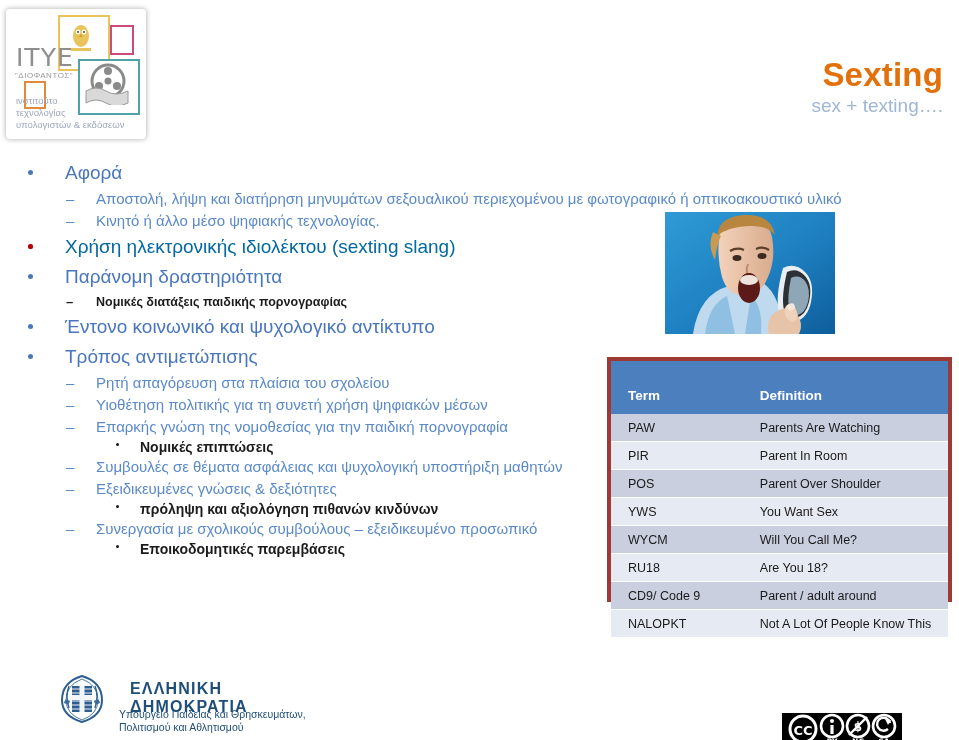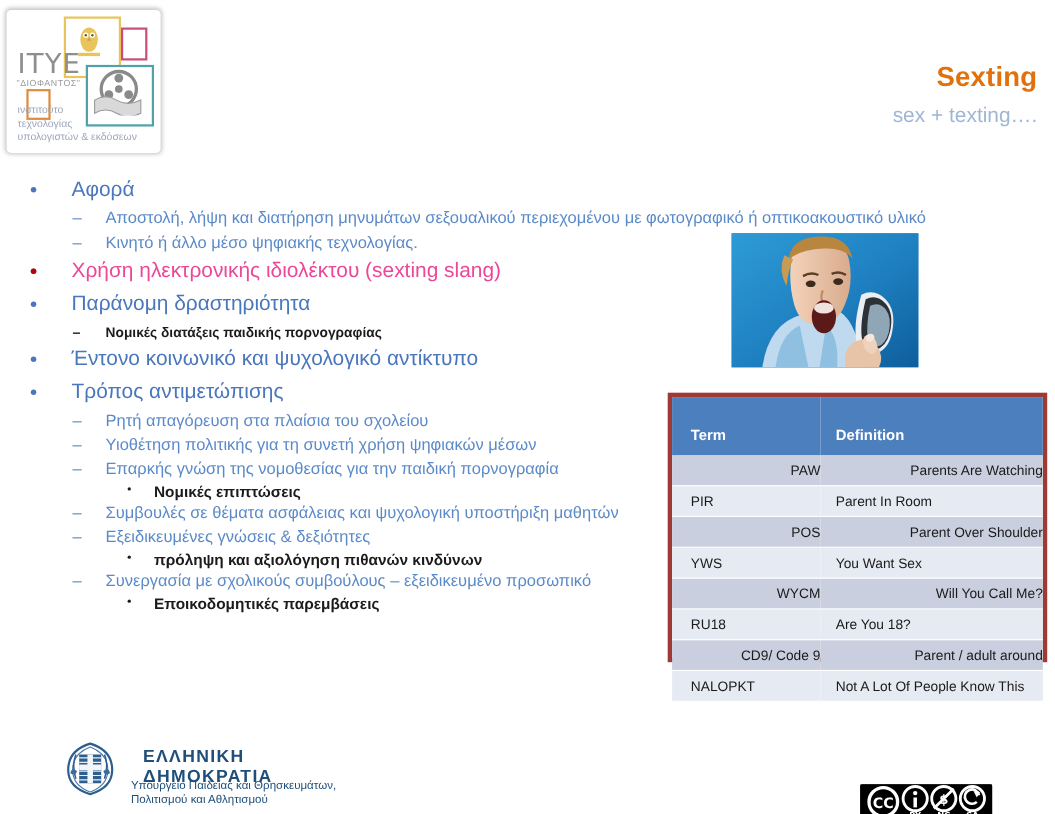--- a/index.html
+++ b/index.html
@@ -24,30 +24,30 @@
   #itye-logo .reel{position:absolute;left:78px;top:52px;width:46px;height:44px;}
   #itye-logo .ityetxt{
     position:absolute;left:10px;top:34px;font-size:25px;letter-spacing:1px;
     color:#8e8e8e;font-family:"DejaVu Sans",sans-serif;
   }
   #itye-logo .diof{position:absolute;left:9px;top:62px;font-size:8px;color:#9a9a9a;letter-spacing:.5px;}
   #itye-logo .sub{position:absolute;left:10px;top:86px;font-size:9.5px;color:#9fa6bb;line-height:12px;}
   
   #slide-title{
     position:absolute;right:16px;top:56px;text-align:left;
-    font-size:25px;font-weight:bold;color:#E2700B;letter-spacing:.2px;
+    font-size:33px;font-weight:bold;color:#E2700B;letter-spacing:.2px;
   }
   #slide-subtitle{
     position:absolute;right:16px;top:95px;text-align:right;
     font-size:19px;color:#9FB6D4;
   }
   
   #content-list{position:absolute;left:18px;top:158px;width:810px;}
   .l1{position:relative;padding-left:47px;font-size:19px;line-height:30px;color:#4A77BC;}
-  .l1.red{color:#ec4899;}
+  .l1.red{color:#0369a1;}
   .l1 .dot{
     position:absolute;left:10px;top:12px;width:5px;height:5px;border-radius:50%;
     background:#4A77BC;
   }
   .l1.red .dot{background:#C00000;}
   .l2{position:relative;padding-left:78px;font-size:15px;line-height:22px;color:#5B8AC9;}
   .l2 .dash{position:absolute;left:48px;top:0;font-size:15px;color:#5B8AC9;}
   .l2.justify{text-align:justify;text-align-last:left;padding-right:0;width:795px;}
   .l2.dark{color:#1b1b1b;font-size:12.5px;font-weight:bold;line-height:20px;}
   .l2.dark .dash{color:#1b1b1b;font-size:13px;}
@@ -67,21 +67,21 @@
   #slang-table th{
     background:#4C7FBE;color:#ffffff;font-size:13.5px;font-weight:bold;
     text-align:left;padding:22px 0 6px 17px;height:25px;
   }
   #slang-table th.c2{padding-left:14px;}
   #slang-table td{
     font-size:12.5px;color:#1a1a1a;padding:4.5px 0 4.5px 17px;height:18px;
     border-bottom:1.5px solid #ffffff;
   }
   #slang-table td.c2{padding-left:14px;}
-  #slang-table tr.odd td{background:#C9CFDF;text-align:right;}
+  #slang-table tr.odd td{background:#C9CFDF;}
   #slang-table tr.even td{background:#E6EAF2;}
   #slang-table col.k{width:40%;}
   
   #gov-logo{position:absolute;left:57px;top:672px;width:250px;height:56px;}
   #gov-logo .wreath{position:absolute;left:0;top:2px;width:50px;height:50px;}
   #gov-logo .l1t{position:absolute;left:73px;top:8px;font-size:16px;font-weight:bold;color:#1F4E79;letter-spacing:1.2px;}
   #gov-logo .l2t{position:absolute;left:62px;top:26px;font-size:10.5px;color:#1F4E79;line-height:13px;margin-top:10px;}
   #cc-badge{position:absolute;left:782px;top:692px;width:120px;height:33px;background:#000;border-radius:2px;margin-top:21px;}
   #cc-badge .row{position:absolute;left:0;top:0;width:120px;height:33px;}
 </style>

